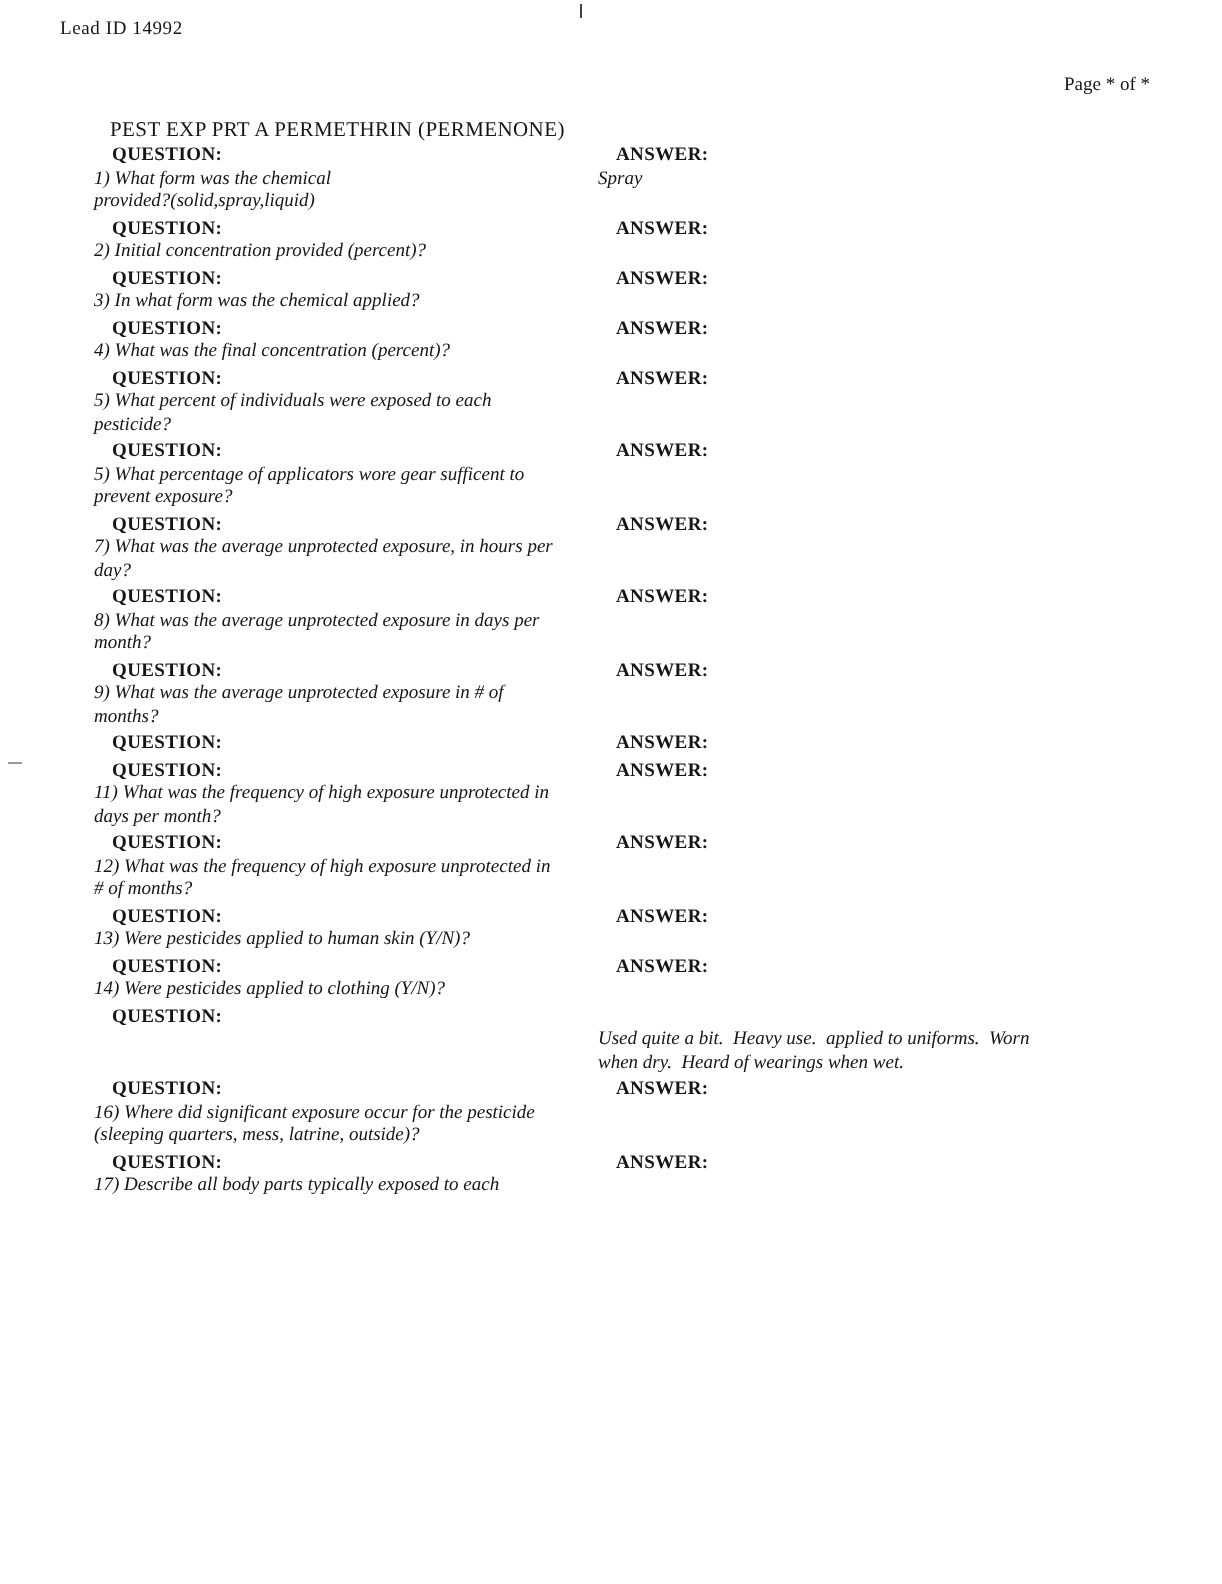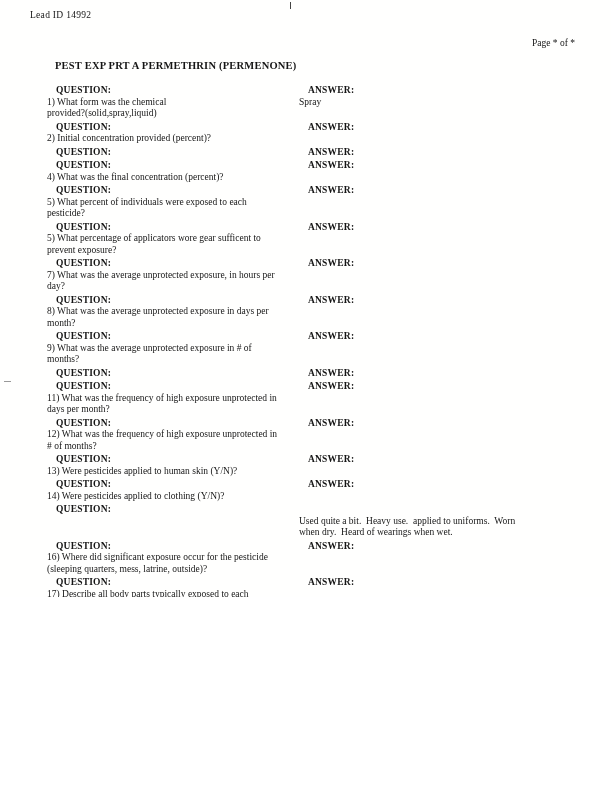--- a/index.html
+++ b/index.html
@@ -24,36 +24,37 @@
     width:1px; height:7px; background:#444;
   }
   .scan-mark-left {
     position:absolute; left:4px; top:381px;
     width:7px; height:1px; background:#999;
   }
   .content {
     position:absolute; left:47px; top:60px; width:548px;
   }
   .form-title {
-    font-size:10.5px; font-weight:bold;
+    font-size:10.5px; font-weight:normal;
     padding-left:8px;
     letter-spacing:0.2px;
-    margin-bottom:14px;
+    margin-bottom:2px;
   }
   .qa { display:flex; margin-bottom:2px; }
   .qcol { flex:0 0 252px; }
   .acol { flex:1 1 auto; min-width:0; }
   .qlabel, .alabel {
     font-weight:bold; font-size:9.5px; line-height:11.5px;
     padding-left:9px; min-height:11.5px;
     letter-spacing:0.2px;
   }
   .qtext, .atext {
     font-size:9.5px; line-height:11.5px;
     white-space:pre;
+    font-style:italic;
   }
 </style>
 </head>
 <body>
 
 <div class="page">
   <div class="lead-id">Lead ID  14992</div>
   <div class="page-num">Page  * of  *</div>
   <div class="scan-mark-top"></div>
   <div class="scan-mark-left"></div>
@@ -80,20 +81,21 @@
       </div>
       <div class="acol">
         <div class="alabel">ANSWER:</div>
         <div class="atext"></div>
       </div>
     </div>
 
     <div class="qa">
       <div class="qcol">
         <div class="qlabel">QUESTION:</div>
+        <div class="qtext">3) In what form was the chemical applied?</div>
       </div>
       <div class="acol">
         <div class="alabel">ANSWER:</div>
         <div class="atext"></div>
       </div>
     </div>
 
     <div class="qa">
       <div class="qcol">
         <div class="qlabel">QUESTION:</div>

